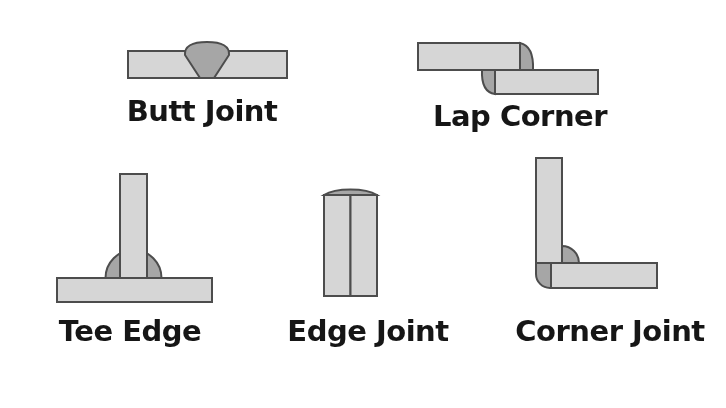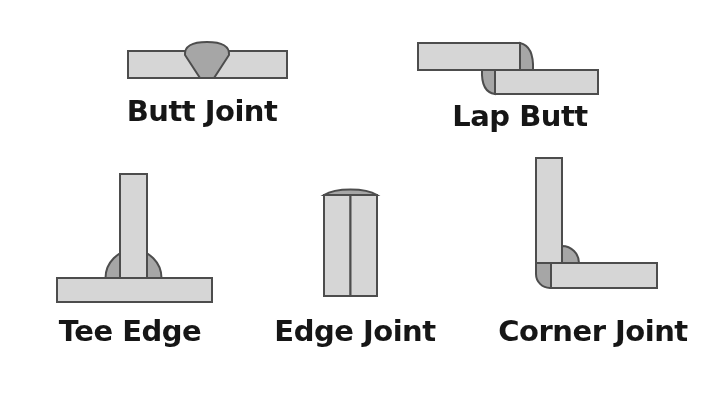--- a/index.html
+++ b/index.html
@@ -43,44 +43,44 @@
     <div class="joint-label" style="left:202px; top:94px;text-align:right;">Butt Joint</div>
   </div>
 
   <div>
     <svg class="joint-svg" style="left:408px; top:36px;" width="202" height="64">
       <rect class="plate" x="10" y="7" width="102" height="27"></rect>
       <rect class="plate" x="87" y="34" width="103" height="24"></rect>
       <path class="weld" d="M 112 7 Q 126 10 125 34 L 112 34 Z"></path>
       <path class="weld" d="M 87 34 L 74 34 Q 73 56 87 58 Z"></path>
     </svg>
-    <div class="joint-label" style="left:520px; top:99px;">Lap Butt</div>
+    <div class="joint-label" style="left:520px; top:99px;">Lap Corner</div>
   </div>
 
   <div>
     <svg class="joint-svg" style="left:45px; top:164px;" width="180" height="145">
       <path class="weld" d="M 60.5 114 A 28 28 0 0 1 116.5 114 Z"></path>
       <rect class="plate" x="75" y="10" width="27" height="104"></rect>
       <rect class="plate" x="12" y="114" width="155" height="24"></rect>
     </svg>
     <div class="joint-label" style="left:130px; top:314px;">Tee Edge</div>
   </div>
 
   <div>
     <svg class="joint-svg" style="left:313px; top:180px;" width="80" height="120">
       <path class="weld" d="M 11 15 A 30.5 11 0 0 1 64 15 Z"></path>
       <rect class="plate" x="11" y="15" width="26.5" height="101"></rect>
       <rect class="plate" x="37.5" y="15" width="26.5" height="101"></rect>
     </svg>
-    <div class="joint-label" style="left:355px; top:314px;">Edge Joint</div>
+    <div class="joint-label" style="left:368px; top:314px;">Edge Joint</div>
   </div>
 
   <div>
     <svg class="joint-svg" style="left:528px; top:150px;" width="140" height="145">
       <path class="weld" d="M 34 96 A 17 17 0 0 1 51 113 L 34 113 Z"></path>
       <path class="weld" d="M 8 113 L 23 113 L 23 138 L 22 138 A 14 14 0 0 1 8 124 Z"></path>
       <rect class="plate" x="8" y="8" width="26" height="105"></rect>
       <rect class="plate" x="23" y="113" width="106" height="25"></rect>
     </svg>
-    <div class="joint-label" style="left:593px; top:314px;">Corner Joint</div>
+    <div class="joint-label" style="left:610px; top:314px;">Corner Joint</div>
   </div>
 
 </div>
 
 </body></html>

